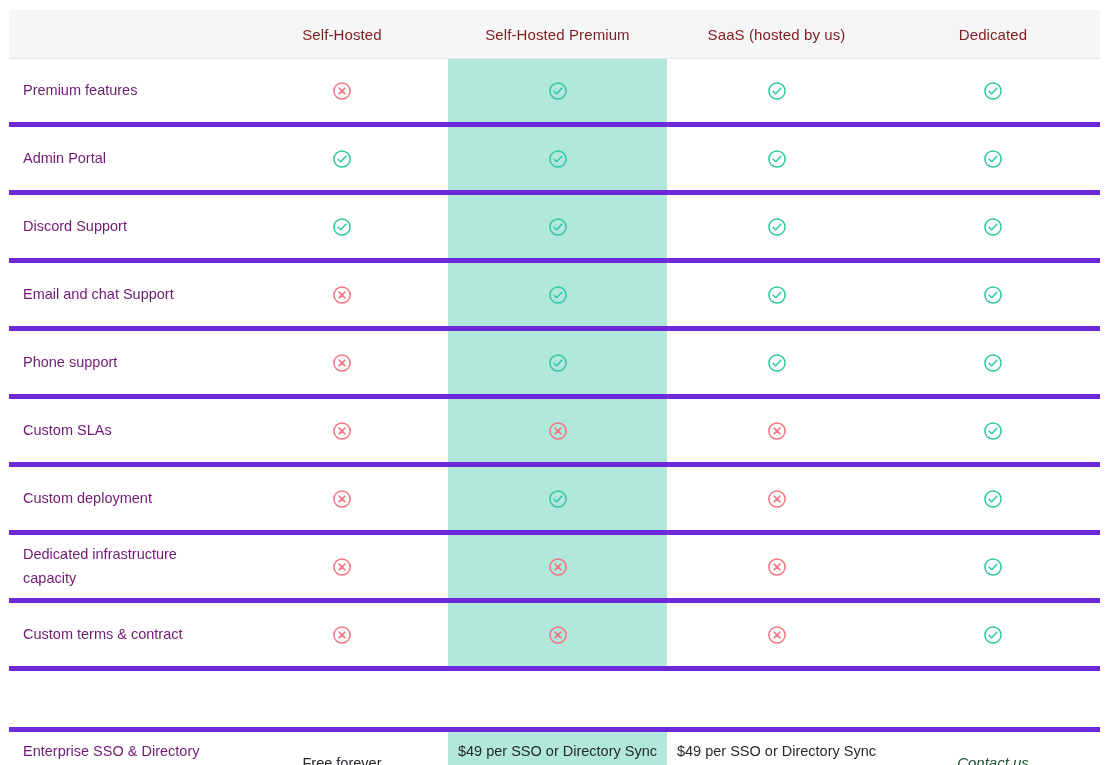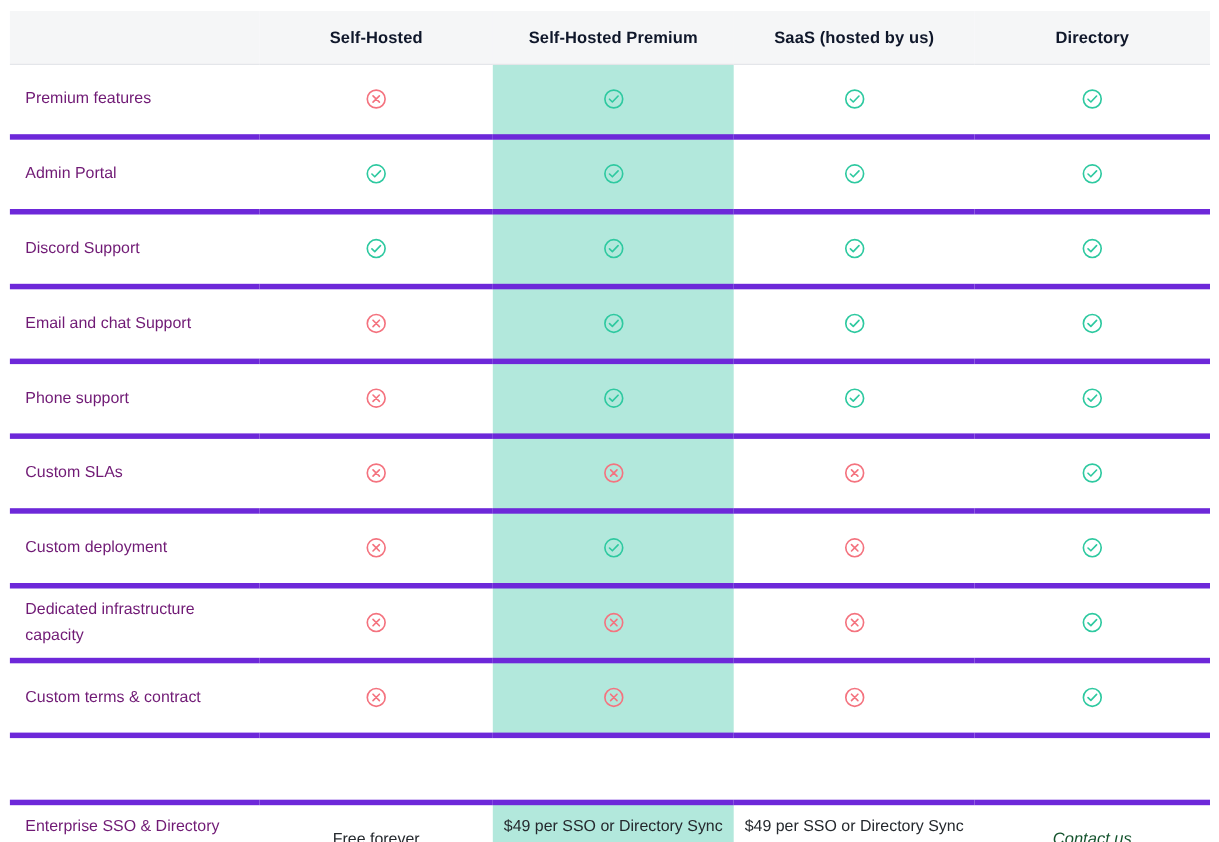--- a/index.html
+++ b/index.html
@@ -36,22 +36,22 @@
   col.c-plan4     { width: 214px; }
 
   
   thead tr {
     background: #f5f6f7;
   }
   thead th {
     height: 48px;
     padding: 0 6px;
     font-size: 15px;
-    font-weight: bold;
-    color: #0f172a;
+    font-weight: normal;
+    color: #7f1d1d;
     text-align: center;
     vertical-align: middle;
     border: none;
     letter-spacing: .1px;
   }
   thead th.feature-head {
     text-align: left;
     padding-left: 14px;
   }
 
@@ -119,21 +119,21 @@
         <col class="c-plan2">
         <col class="c-plan3">
         <col class="c-plan4">
     </colgroup>
     <thead>
       <tr id="header-row">
           <th class="feature-head"></th>
           <th>Self-Hosted</th>
           <th class=" highlight">Self-Hosted Premium</th>
           <th>SaaS (hosted by us)</th>
-          <th>Directory</th>
+          <th>Dedicated</th>
         </tr>
     </thead>
     <tbody id="table-body">
         <tr>
           <td class="feature-cell">Premium features</td>
           <td><span class="icon"><svg viewBox="0 0 20 20" aria-hidden="true">
                 <circle cx="10" cy="10" r="8.1" fill="none" stroke="#f4737f" stroke-width="1.5"></circle>
                 <path d="M7.1 7.1 L12.9 12.9 M12.9 7.1 L7.1 12.9" fill="none" stroke="#f4737f" stroke-width="1.5" stroke-linecap="round"></path>
               </svg></span></td>
           <td class="highlight"><span class="icon"><svg viewBox="0 0 20 20" aria-hidden="true">

